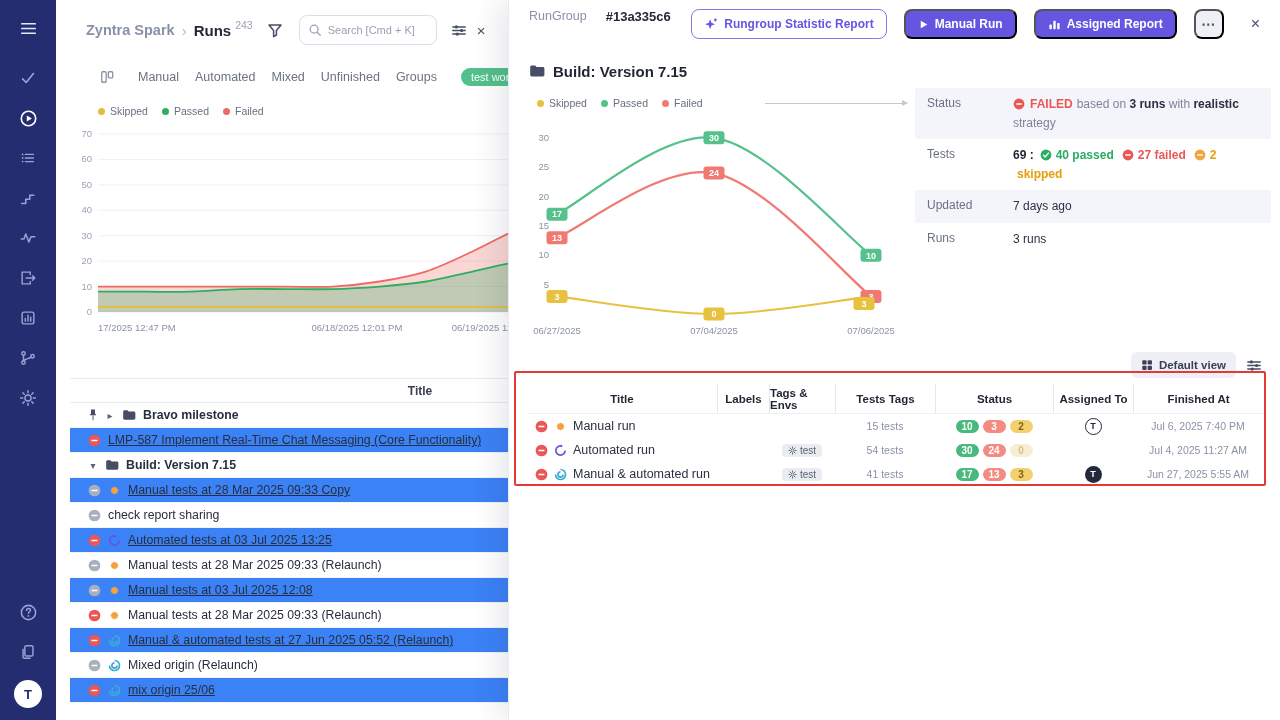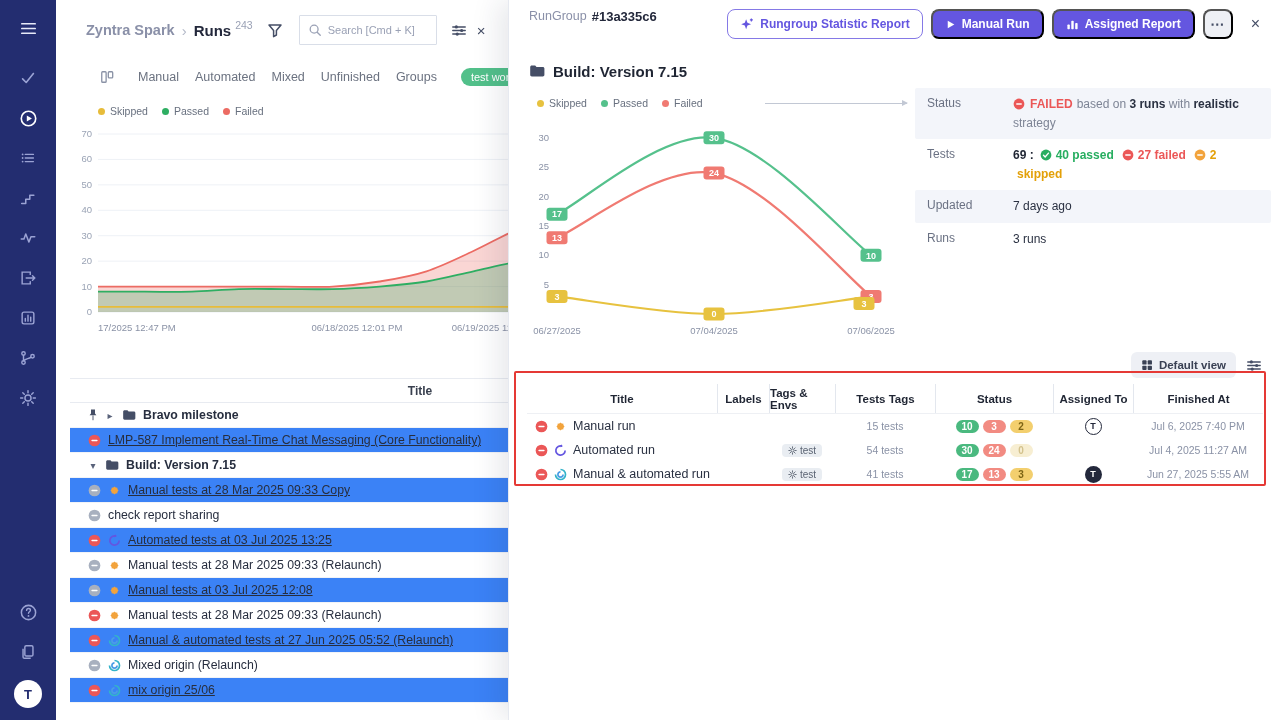--- a/index.html
+++ b/index.html
@@ -21,21 +21,21 @@
     margin-top:6px; cursor:pointer; }
 
   
   .left-panel { position:absolute; left:70px; top:0; width:712px; height:720px; background:#fff; z-index:1; }
   .lp-header { display:flex; align-items:center; padding:14px 10px 0 16px; height:46px; }
   .bc-app { color:#8a90a8; font-weight:bold; font-size:14.5px; }
   .bc-sep { color:#b4bac9; font-size:15px; margin:0 7px; }
   .bc-page { color:#23283b; font-weight:bold; font-size:15px; }
   .bc-count { color:#9aa1b5; font-size:10.5px; margin-left:4px; position:relative; top:-5px; }
   .hd-icon { margin-left:14px; display:flex; align-items:center; cursor:pointer; }
-  .search-box { margin-left:16px; width:138px; height:30px; border:1px solid #d9dee8; border-radius:1px;
+  .search-box { margin-left:16px; width:138px; height:30px; border:1px solid #d9dee8; border-radius:8px;
     display:flex; align-items:center; padding:0 8px; gap:6px; }
   .search-box input { border:none; outline:none; width:100px; font-size:11px; color:#3a4154;
     font-family:"Liberation Sans", sans-serif; }
   .search-box input::placeholder { color:#9aa1b5; }
   .hd-close { margin-left:10px; color:#454e66; font-size:15px; cursor:pointer; }
 
   .lp-tabs { display:flex; align-items:center; gap:24px; padding:0 16px; margin-top:18px; height:26px; }
   .lp-tab { color:#6b7280; font-size:12.5px; cursor:pointer; white-space:nowrap; }
   .ws-badge { background:#52c08a; color:#fff; font-size:11px; padding:3px 10px; border-radius:12px;
     white-space:nowrap; cursor:pointer; }
@@ -58,22 +58,22 @@
   .lp-row-label { white-space:nowrap; overflow:hidden; }
   .lp-row-label.bold { font-weight:bold; }
   .caret { font-size:10px; color:#59627a; width:10px; text-align:center; cursor:pointer; }
   .icn { display:inline-flex; align-items:center; }
 
   
   .drawer { position:absolute; left:508px; top:0; width:772px; height:720px; background:#fff; z-index:10;
     border-left:1px solid #e6e9f0; box-shadow:-10px 0 26px rgba(30,38,70,0.10); }
   .dr-header { display:flex; align-items:flex-start; padding:9px 16px 9px 20px; height:48px; }
   .dr-entity { color:#8a90a8; font-size:12.5px; }
-  .dr-id { color:#23283b; font-weight:bold; font-size:13px; margin-left:5px; }
-  .dr-actions { margin-left:auto; display:flex; align-items:center; gap:8px; }
+  .dr-id { color:#23283b; font-weight:bold; font-size:13px; margin-left:19px; }
+  .dr-actions { margin-left:auto; display:flex; align-items:center; gap:17px; }
   .btn { height:30px; border-radius:8px; display:flex; align-items:center; gap:6px; font-size:12px;
     font-weight:bold; padding:0 12px; cursor:pointer; white-space:nowrap; }
   .btn-outline { border:1px solid #8579e6; color:#6456e0; background:#fff; }
   .btn-primary { background:#6456e0; color:#fff; }
   .btn-more { width:30px; justify-content:center; background:#eef0f5; color:#454e66; font-size:14px;
     padding:0; letter-spacing:1px; }
   .dr-close { margin-left:6px; color:#454e66; font-size:16px; cursor:pointer; padding:4px; }
 
   .dr-title { display:flex; align-items:center; gap:8px; padding:0 20px; margin-top:12px; height:22px;
     font-size:15px; font-weight:bold; color:#1f2533; }

